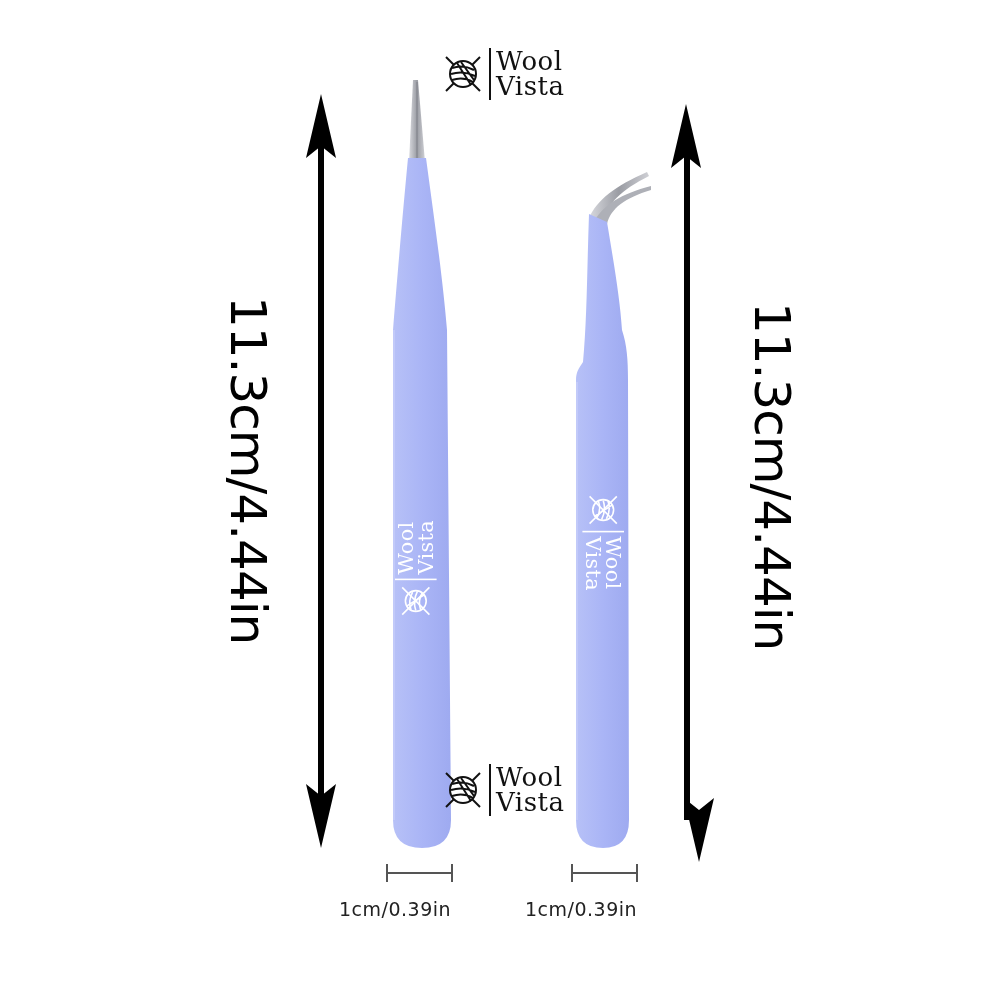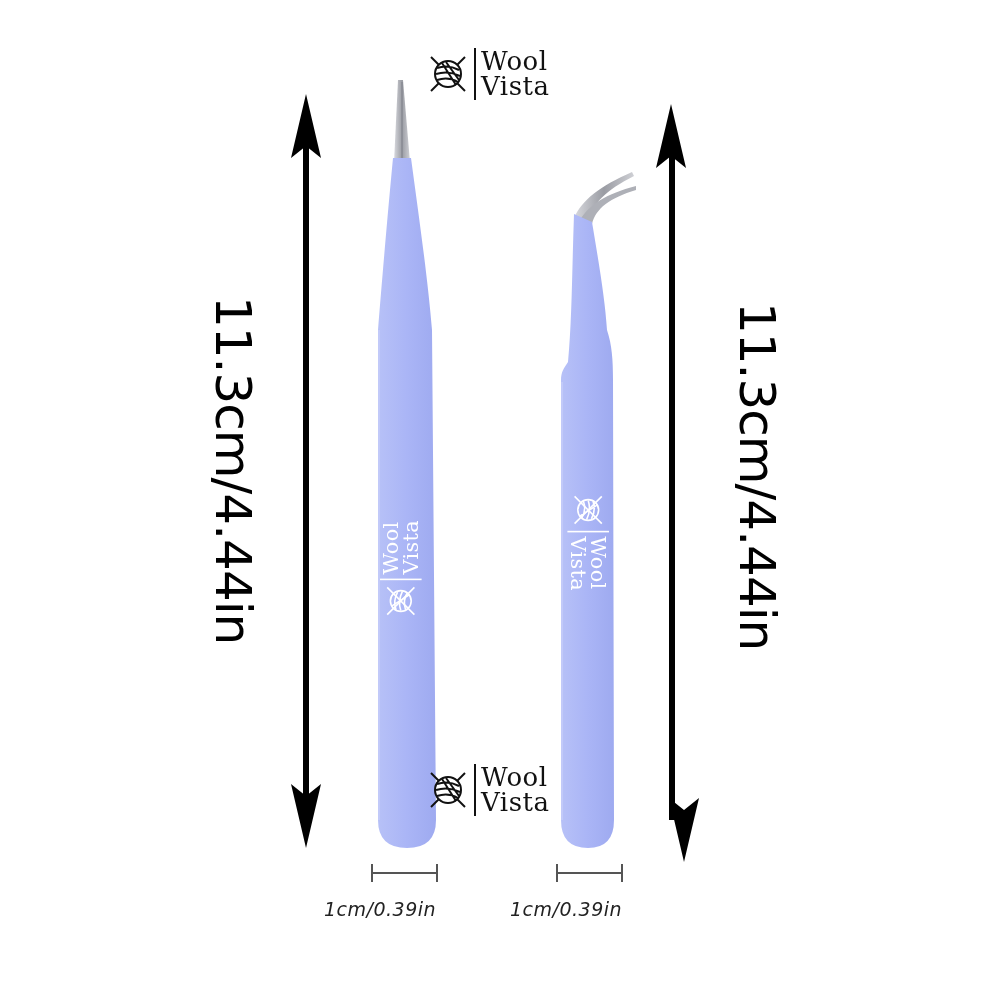--- a/index.html
+++ b/index.html
@@ -1,34 +1,34 @@
 <!DOCTYPE html>
 <html><head>
   <meta charset="utf-8">
   <style>
     html, body { margin: 0; padding: 0; background: #ffffff; }
     body { width: 1000px; height: 1000px; position: relative; overflow: hidden; font-family: "DejaVu Sans", sans-serif; }
-    .stage { position: absolute; left: 0; top: 0; width: 820px; height: 1000px; }
+    .stage { position: absolute; left: 15px; top: 0; width: 820px; height: 1000px; }
     svg.scene { position: absolute; left: 0; top: 0; }
 
     .logo { position: absolute; display: flex; align-items: center; }
     .logo .yarn { width: 40px; height: 40px; }
     .logo .divider { width: 2px; height: 52px; background: #111; margin: 0 5px 0 6px; }
     .logo .words { font-family: "DejaVu Serif", serif; color: #111; font-size: 26px; line-height: 25px; letter-spacing: 0.5px; }
     .logo.white .divider { background: #fff; }
     .logo.white .words { color: #fff; }
 
     .dim-label {
       position: absolute; font-family: "DejaVu Sans", sans-serif; color: #000;
       font-size: 50px; white-space: nowrap; transform-origin: 0 0;
       letter-spacing: -1px;
     }
     .scale-label {
       position: absolute; font-family: "DejaVu Sans", sans-serif; color: #222;
-      font-size: 19px; white-space: nowrap; letter-spacing: 0.5px; font-style: italic;
+      font-size: 19px; white-space: nowrap; letter-spacing: 0.5px;
     }
   </style>
 </head>
 <body>
 
 <div class="stage">
 
   <svg class="scene" width="1000" height="1000" viewBox="0 0 1000 1000">
     <defs>
       <linearGradient id="bodyGrad" x1="0" x2="1" y1="0" y2="0">

